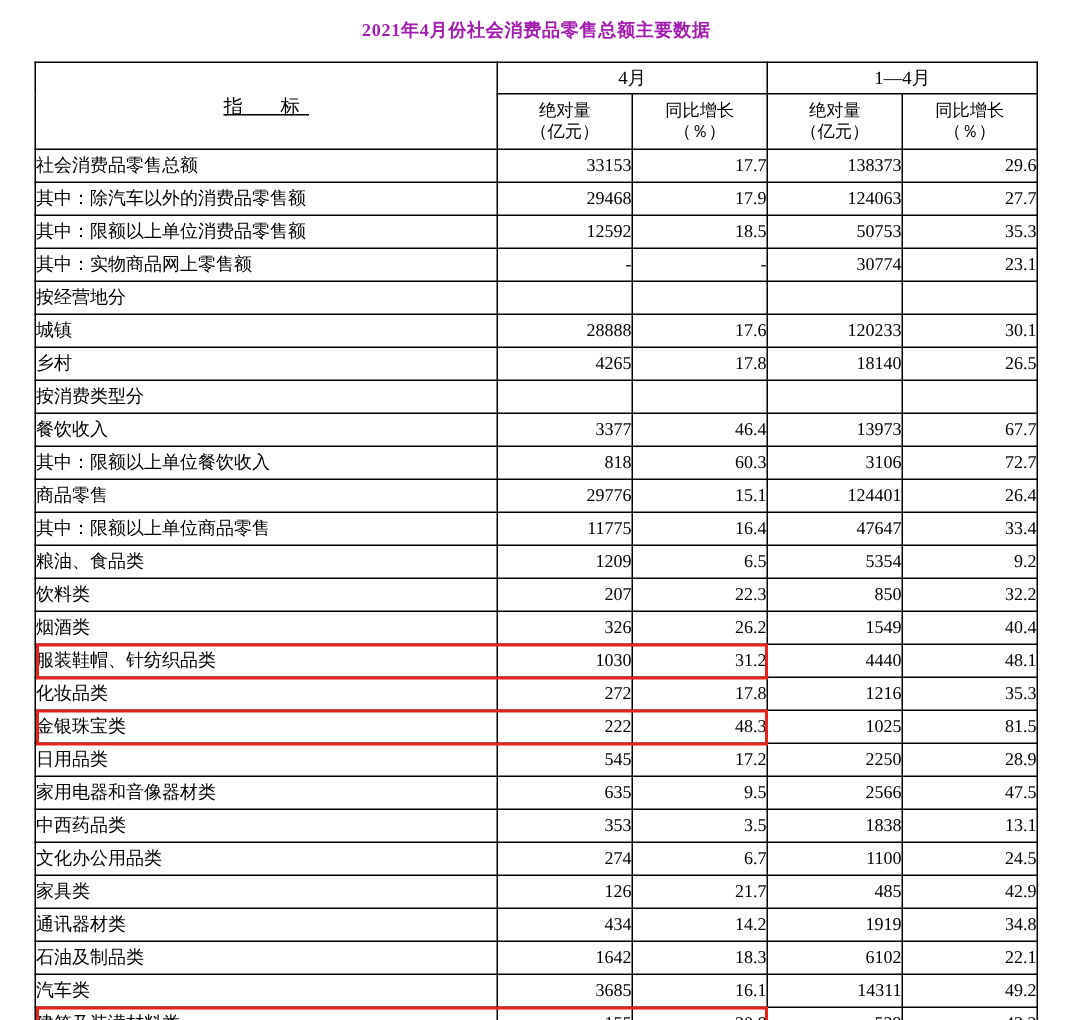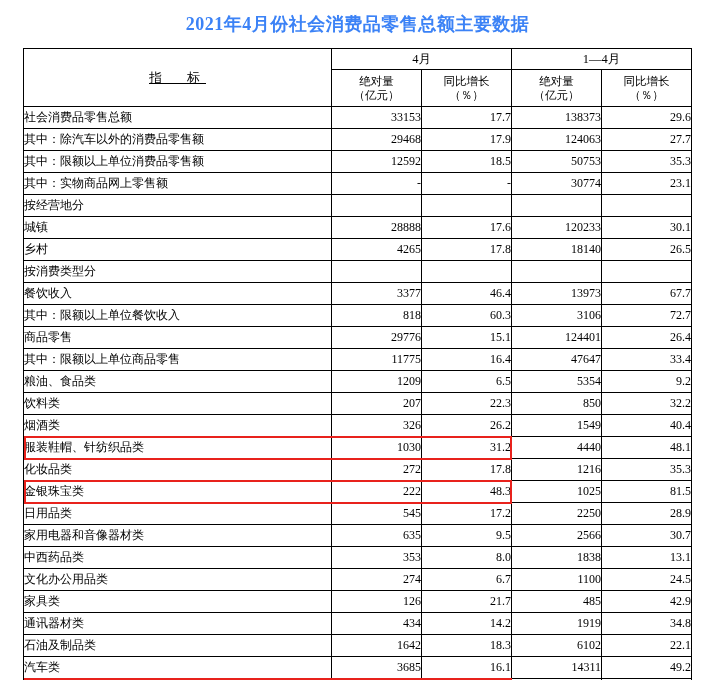--- a/index.html
+++ b/index.html
@@ -17,23 +17,23 @@
   }
   .page {
     width: 715px;
     height: 680px;
     position: relative;
     box-sizing: border-box;
   }
   .title {
     text-align: center;
     font-family: "Liberation Serif", serif;
-    font-size: 18px;
+    font-size: 12px;
     font-weight: bold;
-    color: #3b82f6;
+    color: #a21caf;
     letter-spacing: 0.5px;
     padding-top: 12px;
     padding-bottom: 12px;
   }
   table.main {
     border-collapse: collapse;
     margin: 0 auto;
     width: 668px;
     table-layout: fixed;
     font-size: 11.5px;
@@ -266,26 +266,26 @@
             <td class="num">545</td>
             <td class="num">17.2</td>
             <td class="num">2250</td>
             <td class="num">28.9</td>
           </tr>
           <tr>
             <td class="lbl ind3">家用电器和音像器材类</td>
             <td class="num">635</td>
             <td class="num">9.5</td>
             <td class="num">2566</td>
-            <td class="num">30.7</td>
+            <td class="num">47.5</td>
           </tr>
           <tr>
             <td class="lbl ind3">中西药品类</td>
             <td class="num">353</td>
-            <td class="num">8.0</td>
+            <td class="num">3.5</td>
             <td class="num">1838</td>
             <td class="num">13.1</td>
           </tr>
           <tr>
             <td class="lbl ind3">文化办公用品类</td>
             <td class="num">274</td>
             <td class="num">6.7</td>
             <td class="num">1100</td>
             <td class="num">24.5</td>
           </tr>

